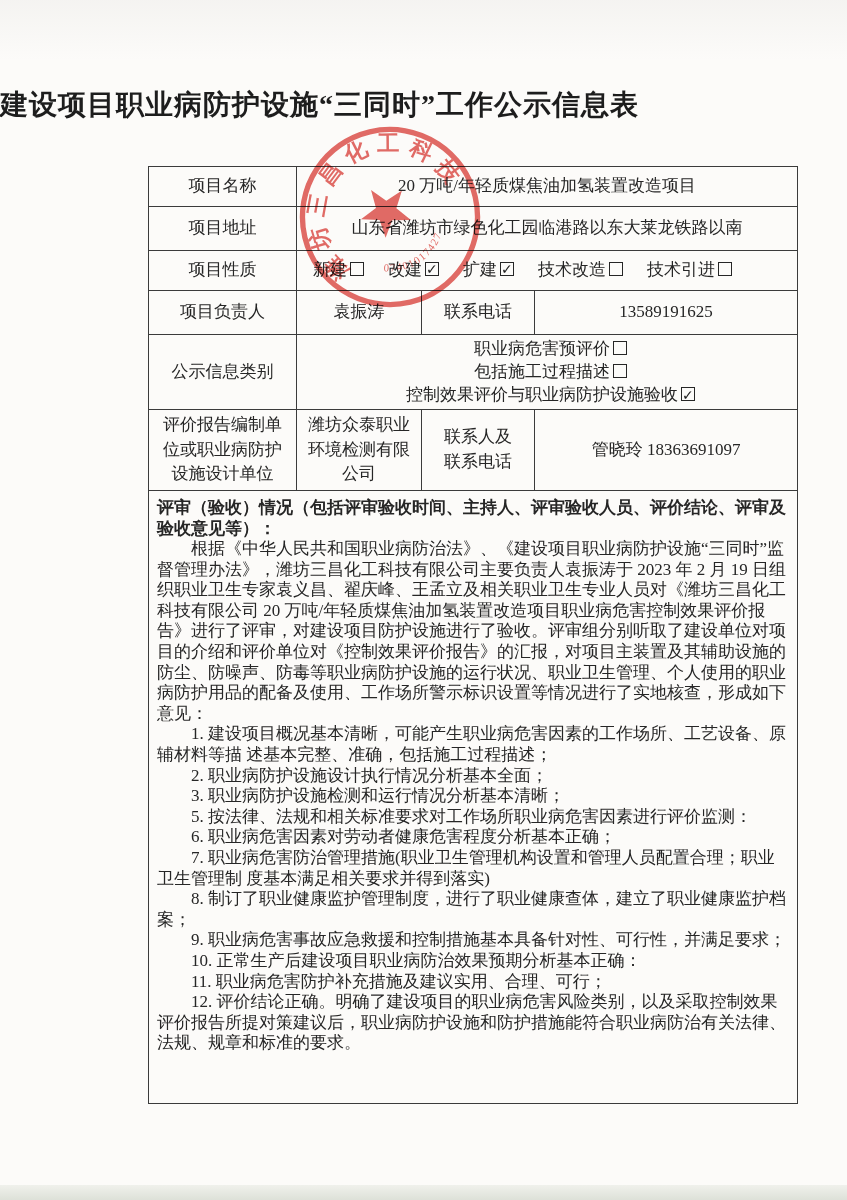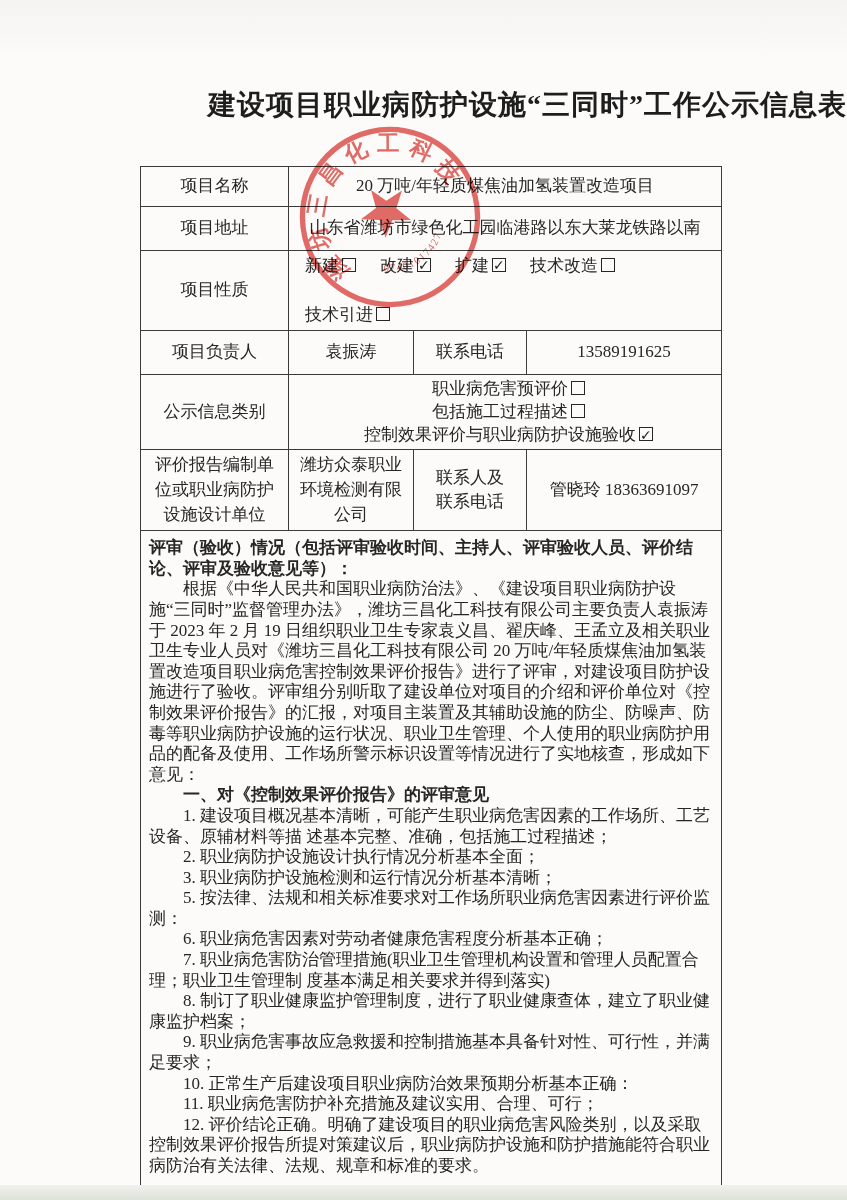--- a/index.html
+++ b/index.html
@@ -14,27 +14,27 @@
   .scan-shade-top{
     position:absolute;left:0;top:0;width:100%;height:60px;
     background:linear-gradient(180deg,rgba(210,210,205,.18),rgba(255,255,255,0));
   }
   .scan-band-bottom{
     position:absolute;left:0;bottom:0;width:100%;height:15px;
     background:linear-gradient(180deg,#f0f1ec,#dde1d8);
   }
   .doc-title{
     position:absolute;left:0;top:86px;width:100%;
-    text-align:right;
+    text-align:left;
     font-size:28px;font-weight:bold;color:#1d1d1d;
     letter-spacing:1px;margin:0;
   }
   
   .tbl{
-    position:absolute;left:140px;top:166px;width:582px;
+    position:absolute;left:148px;top:166px;width:650px;
     border:1.2px solid #3b3b3b;
     box-sizing:border-box;
     background:transparent;
     font-size:17px;
   }
   .tr{display:grid;border-bottom:1.2px solid #3b3b3b;box-sizing:border-box;}
   .tr:last-child{border-bottom:none;}
   .cols2{grid-template-columns:148px 1fr;}
   .cols4{grid-template-columns:148px 125px 113px 1fr;}
   .cols1{grid-template-columns:1fr;}
@@ -130,21 +130,20 @@
       <div class="td">潍坊众泰职业环境检测有限公司</div>
       <div class="td prewrap">联系人及
 联系电话</div>
       <div class="td">管晓玲 18363691097</div>
     </div>
 
     <div class="tr cols1">
       <div class="td review">
         <p class="rv-bold">评审（验收）情况（包括评审验收时间、主持人、评审验收人员、评价结论、评审及验收意见等）：</p>
         <p class="indent">根据《中华人民共和国职业病防治法》、《建设项目职业病防护设施“三同时”监督管理办法》，潍坊三昌化工科技有限公司主要负责人袁振涛于 2023 年 2 月 19 日组织职业卫生专家袁义昌、翟庆峰、王孟立及相关职业卫生专业人员对《潍坊三昌化工科技有限公司 20 万吨/年轻质煤焦油加氢装置改造项目职业病危害控制效果评价报告》进行了评审，对建设项目防护设施进行了验收。评审组分别听取了建设单位对项目的介绍和评价单位对《控制效果评价报告》的汇报，对项目主装置及其辅助设施的防尘、防噪声、防毒等职业病防护设施的运行状况、职业卫生管理、个人使用的职业病防护用品的配备及使用、工作场所警示标识设置等情况进行了实地核查，形成如下意见：</p>
-        <p class="indent rv-bold">一、对《控制效果评价报告》的评审意见</p>
         <p class="indent">1. 建设项目概况基本清晰，可能产生职业病危害因素的工作场所、工艺设备、原辅材料等描 述基本完整、准确，包括施工过程描述；</p>
         <p class="indent">2. 职业病防护设施设计执行情况分析基本全面；</p>
         <p class="indent">3. 职业病防护设施检测和运行情况分析基本清晰；</p>
         <p class="indent">5. 按法律、法规和相关标准要求对工作场所职业病危害因素进行评价监测：</p>
         <p class="indent">6. 职业病危害因素对劳动者健康危害程度分析基本正确；</p>
         <p class="indent">7. 职业病危害防治管理措施(职业卫生管理机构设置和管理人员配置合理；职业卫生管理制 度基本满足相关要求并得到落实)</p>
         <p class="indent">8. 制订了职业健康监护管理制度，进行了职业健康查体，建立了职业健康监护档案；</p>
         <p class="indent">9. 职业病危害事故应急救援和控制措施基本具备针对性、可行性，并满足要求；</p>
         <p class="indent">10. 正常生产后建设项目职业病防治效果预期分析基本正确：</p>
         <p class="indent">11. 职业病危害防护补充措施及建议实用、合理、可行；</p>

